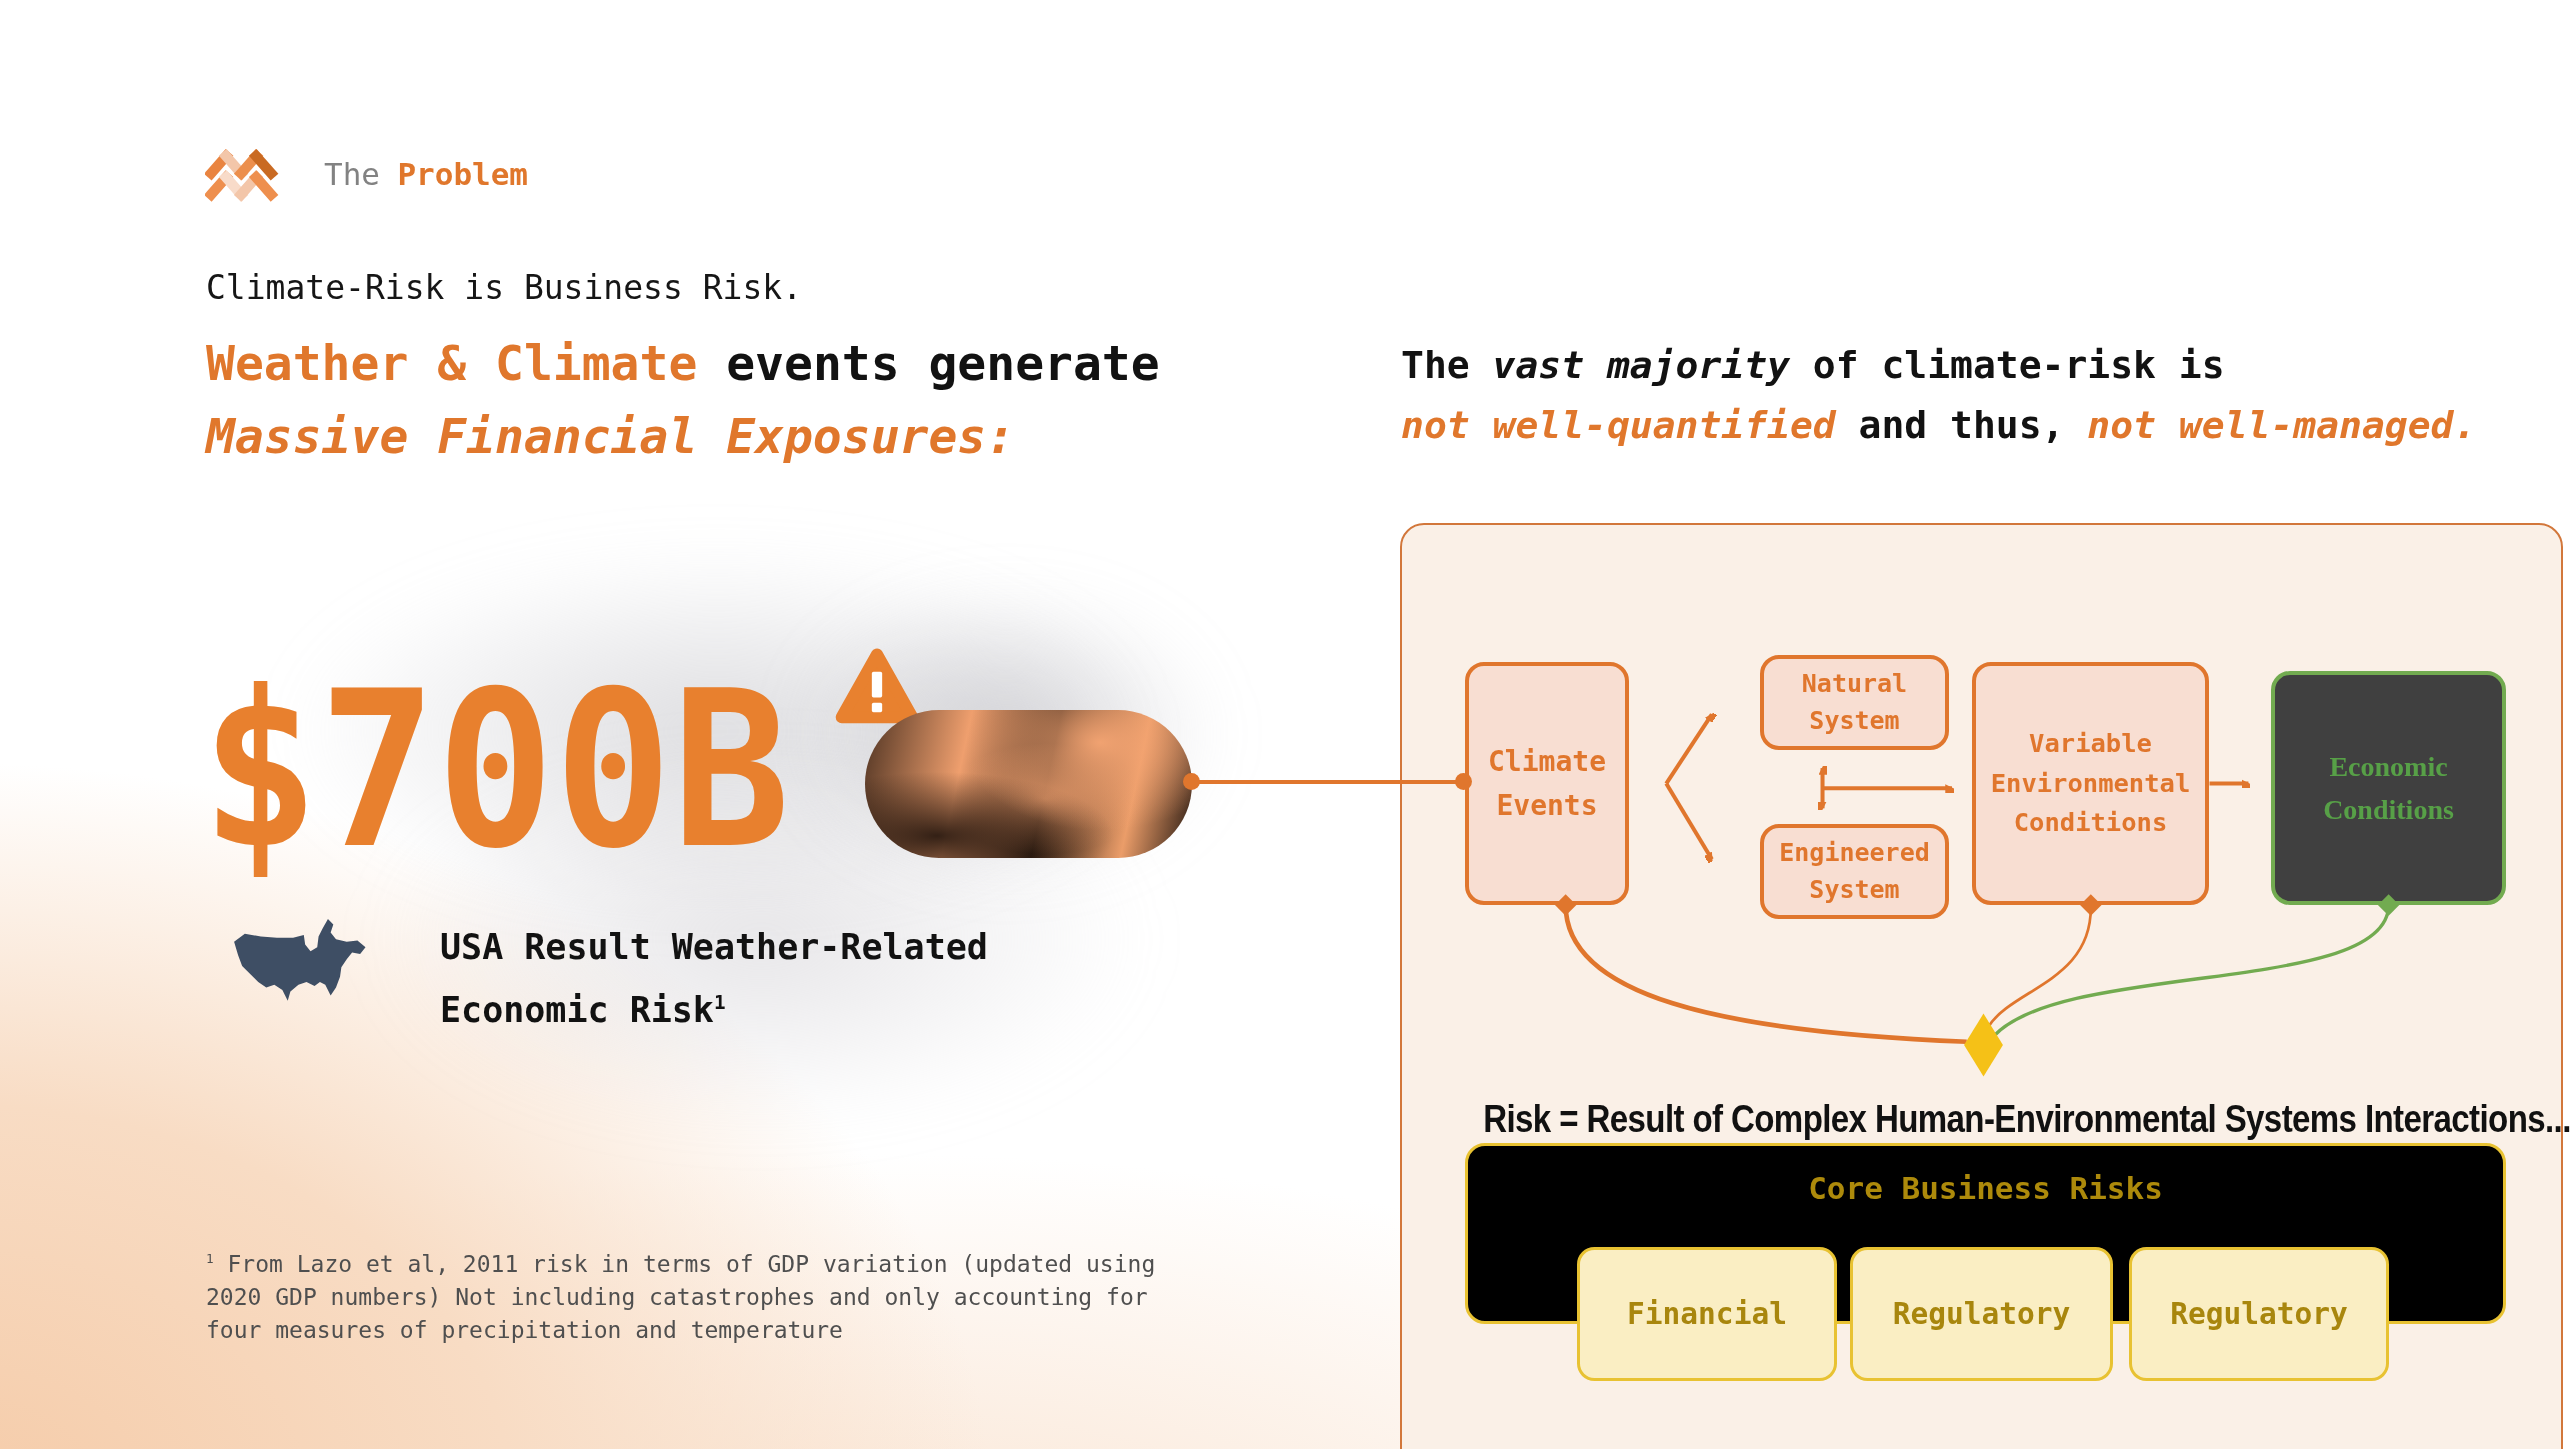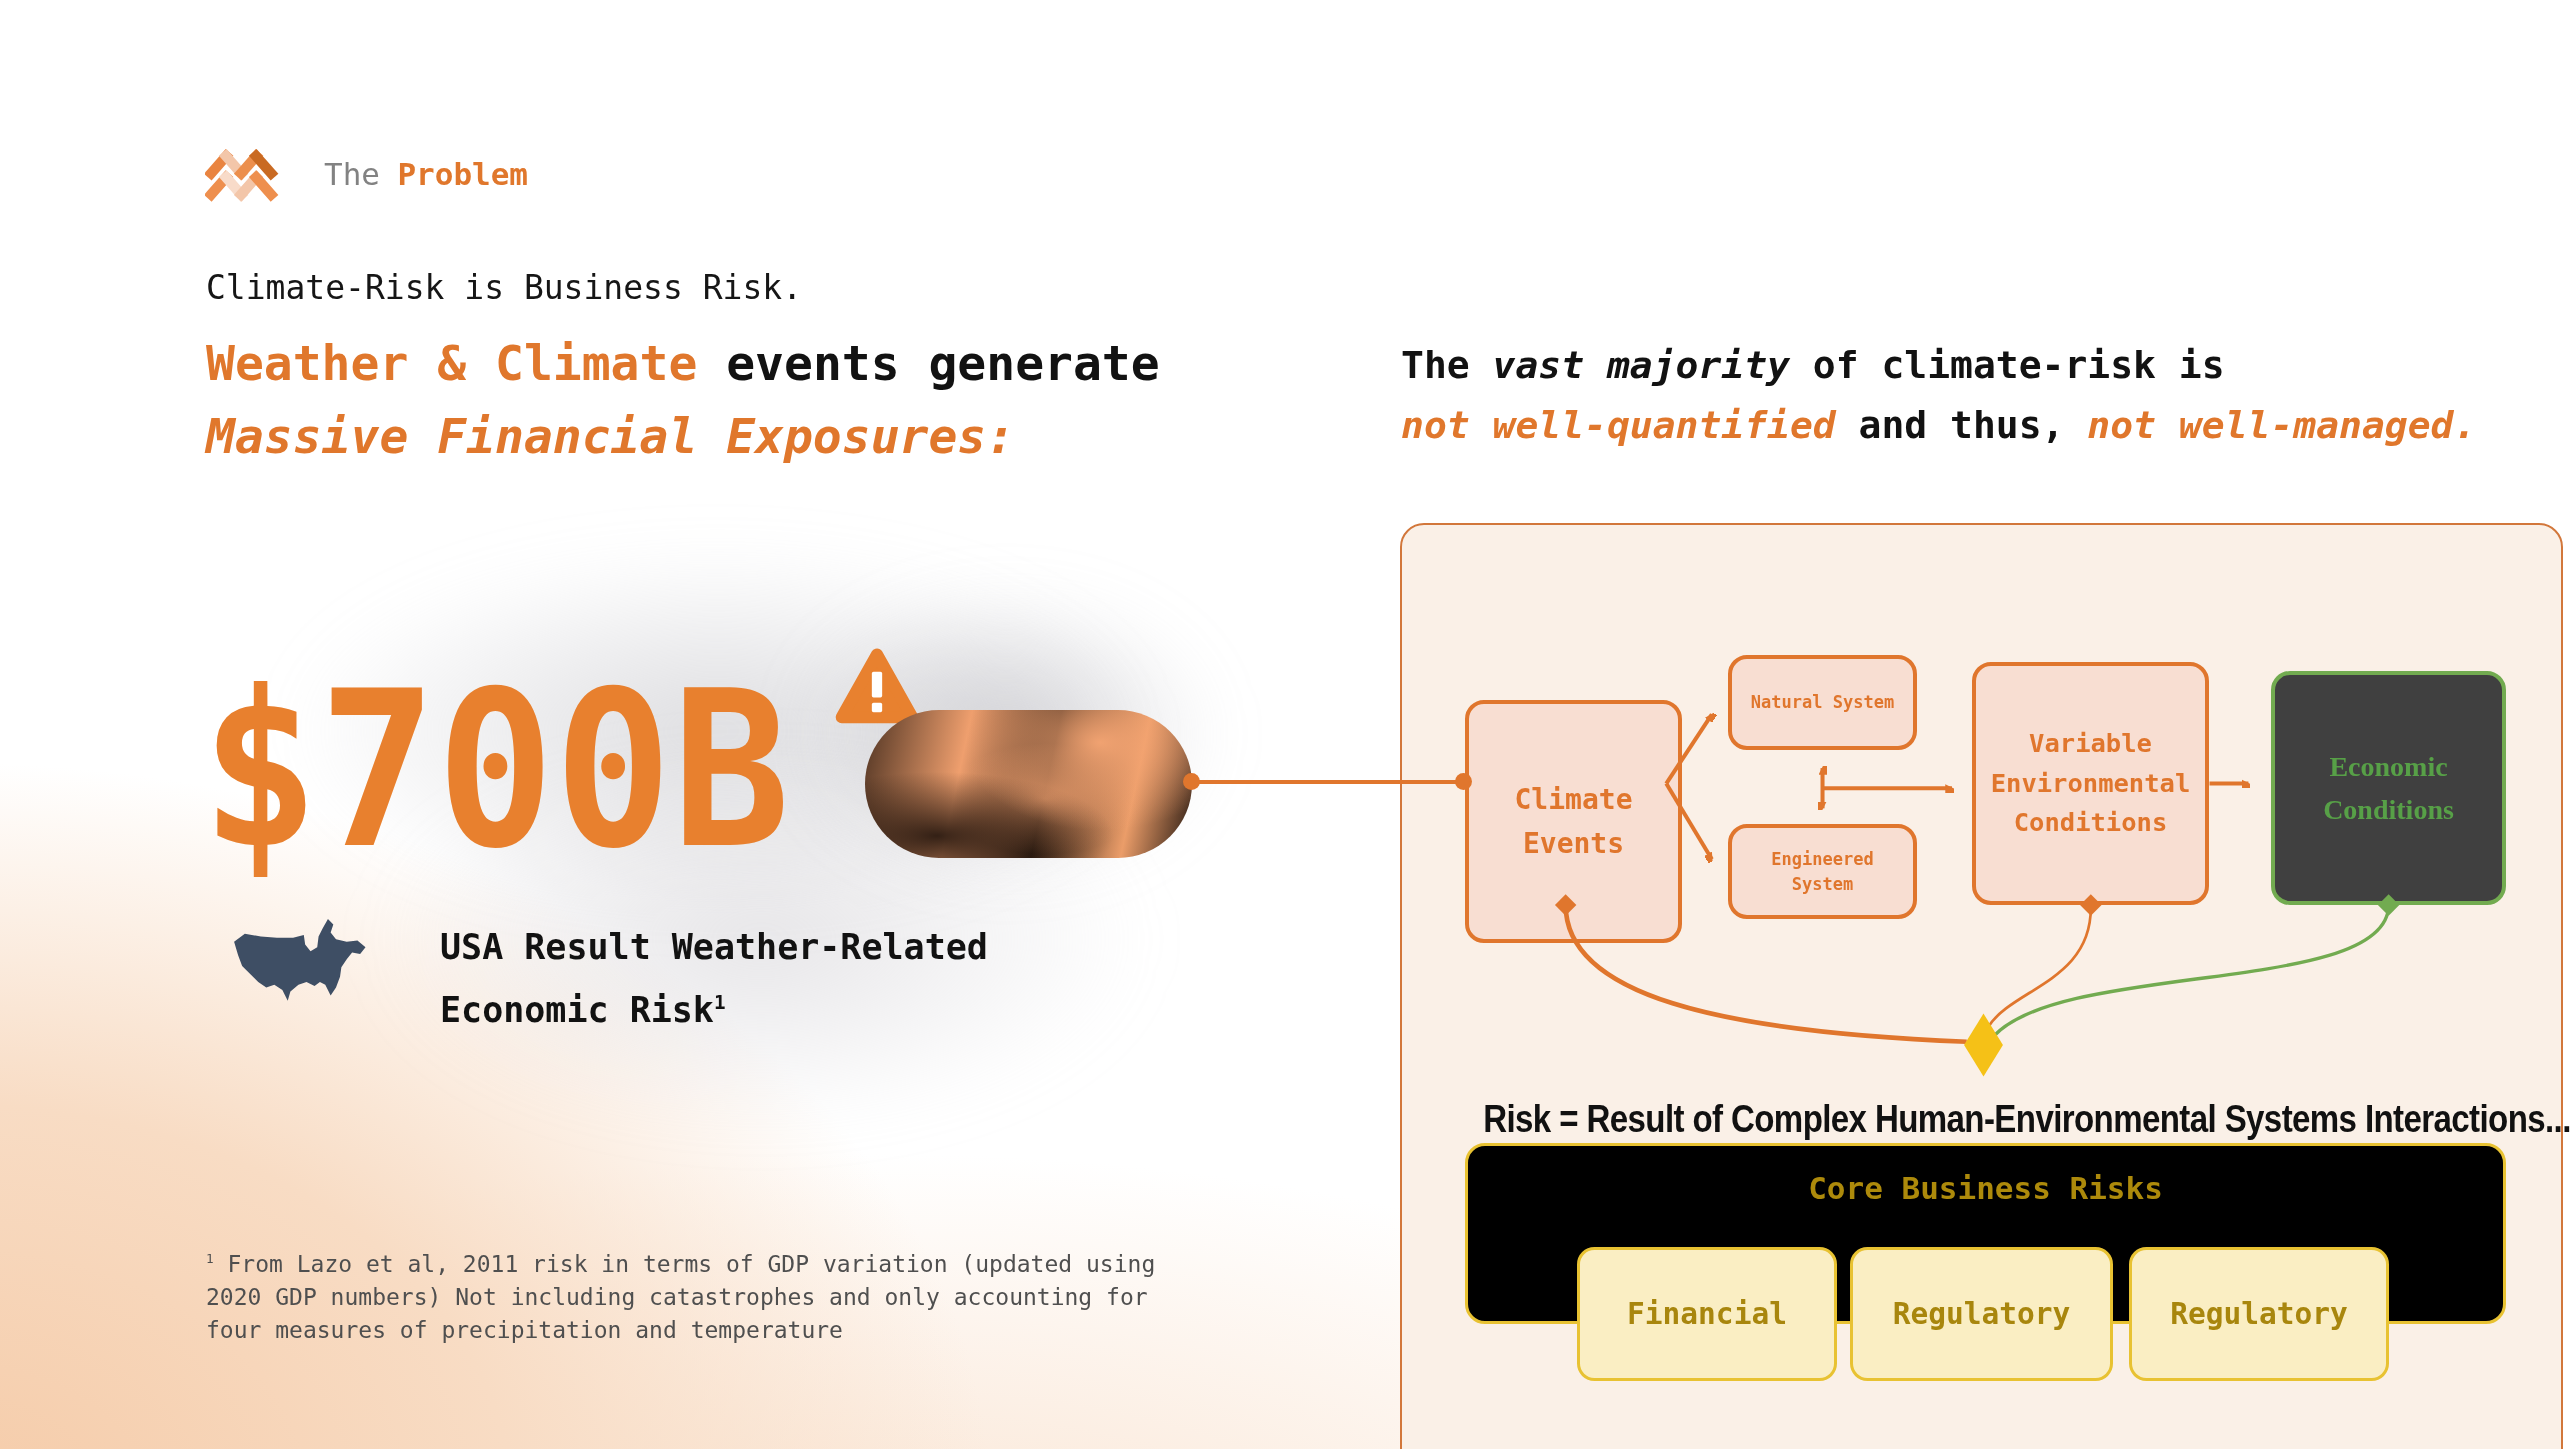--- a/index.html
+++ b/index.html
@@ -47,21 +47,21 @@
   .conn-line{left:1191px;top:780px;width:272px;height:4px;background:#E0762D;z-index:6;}
   .conn-dot{width:17.4px;height:17.4px;border-radius:50%;background:#E0762D;z-index:7;}
   
   .panel{left:1400px;top:523px;width:1163px;height:959px;background:#FAF0E7;border:2.7px solid #D2773B;border-radius:24px;box-sizing:border-box;}
   .cond{font-family:"Liberation Sans",sans-serif;font-weight:700;color:#111;display:inline-block;transform:scaleX(.87);letter-spacing:-0.7px;white-space:nowrap;}
   .panel-title{left:0;top:572px;width:100%;text-align:center;font-size:38px;}
   .panel-title,.panel-subtitle{position:absolute;}
   .node{position:absolute;box-sizing:border-box;border:4px solid #E0762D;background:#F8DED2;color:#E0762D;
         border-radius:19px;display:flex;align-items:center;justify-content:center;text-align:center;
         font-weight:700;font-size:28px;line-height:1.55;z-index:2;}
-  .node.small{font-size:17px;line-height:1.45;}
+  .node.small{font-size:25px;line-height:1.45;margin-left:32px;}
   .node.green{border-color:#72AB50;background:#404040;color:#57A047;font-family:Liberation Serif, serif;}
   .flow-svg{position:absolute;left:0;top:0;z-index:3;}
   .corebox{position:absolute;left:63px;top:618px;width:1041px;height:181px;background:#000000;border:3.4px solid #E8C232;border-radius:20px;box-sizing:border-box;z-index:2;}
   .core-title{position:absolute;left:0;top:24px;width:100%;text-align:center;font-size:31px;font-weight:700;color:#AD8A0B;}
   .risk{position:absolute;box-sizing:border-box;top:722px;height:134px;background:#FAEEC3;border:3.4px solid #E8C232;border-radius:17.4px;
         display:flex;align-items:center;justify-content:center;font-size:29.5px;font-weight:700;color:#A8860D;z-index:4;}
 </style>
 </head>
 <body>
 
@@ -116,21 +116,21 @@
   <div class="abs stat-caption">
     <div>USA Result Weather-Related</div>
     <div><span>Economic Risk</span><sup>1</sup></div>
   </div>
 
   <div class="abs footnote"><sup>1</sup><span> From Lazo et al, 2011 risk in terms of GDP variation (updated using 2020 GDP numbers) Not including catastrophes and only accounting for four measures of precipitation and temperature</span></div>
 
   <div class="abs panel">
     <div class="panel-title"><span class="cond">Risk = Result of Complex Human-Environmental Systems Interactions...</span></div>
 
-    <div class="node" style="left:63px;top:137px;width:217px;height:243px;padding:0 28px;margin-top:38px;">Climate Events</div>
+    <div class="node" style="left:63px;top:137px;width:164px;height:243px;padding:0 28px;">Climate Events</div>
     <div class="node small" style="left:326px;top:130px;width:189px;height:95px;padding:0 13.4px;">Natural System</div>
     <div class="node small" style="left:326px;top:299px;width:189px;height:95px;padding:0 13.4px;">Engineered System</div>
     <div class="node" style="left:570px;top:137px;width:237px;height:243px;font-size:25.5px;padding:0 10.7px;">Variable Environmental Conditions</div>
     <div class="node green" style="left:869px;top:146px;width:235px;height:234px;padding:0 20px;">Economic Conditions</div>
 
     <svg class="flow-svg" width="1163" height="953" viewBox="0 0 1734 1420">
       <defs>
         <marker id="ah" markerWidth="13" markerHeight="13" refX="10" refY="6" orient="auto-start-reverse" markerUnits="userSpaceOnUse">
           <path d="M0 0 L12 6 L0 12 Z" fill="#E0762D" transform="scale(2.6)"></path>
         </marker>

